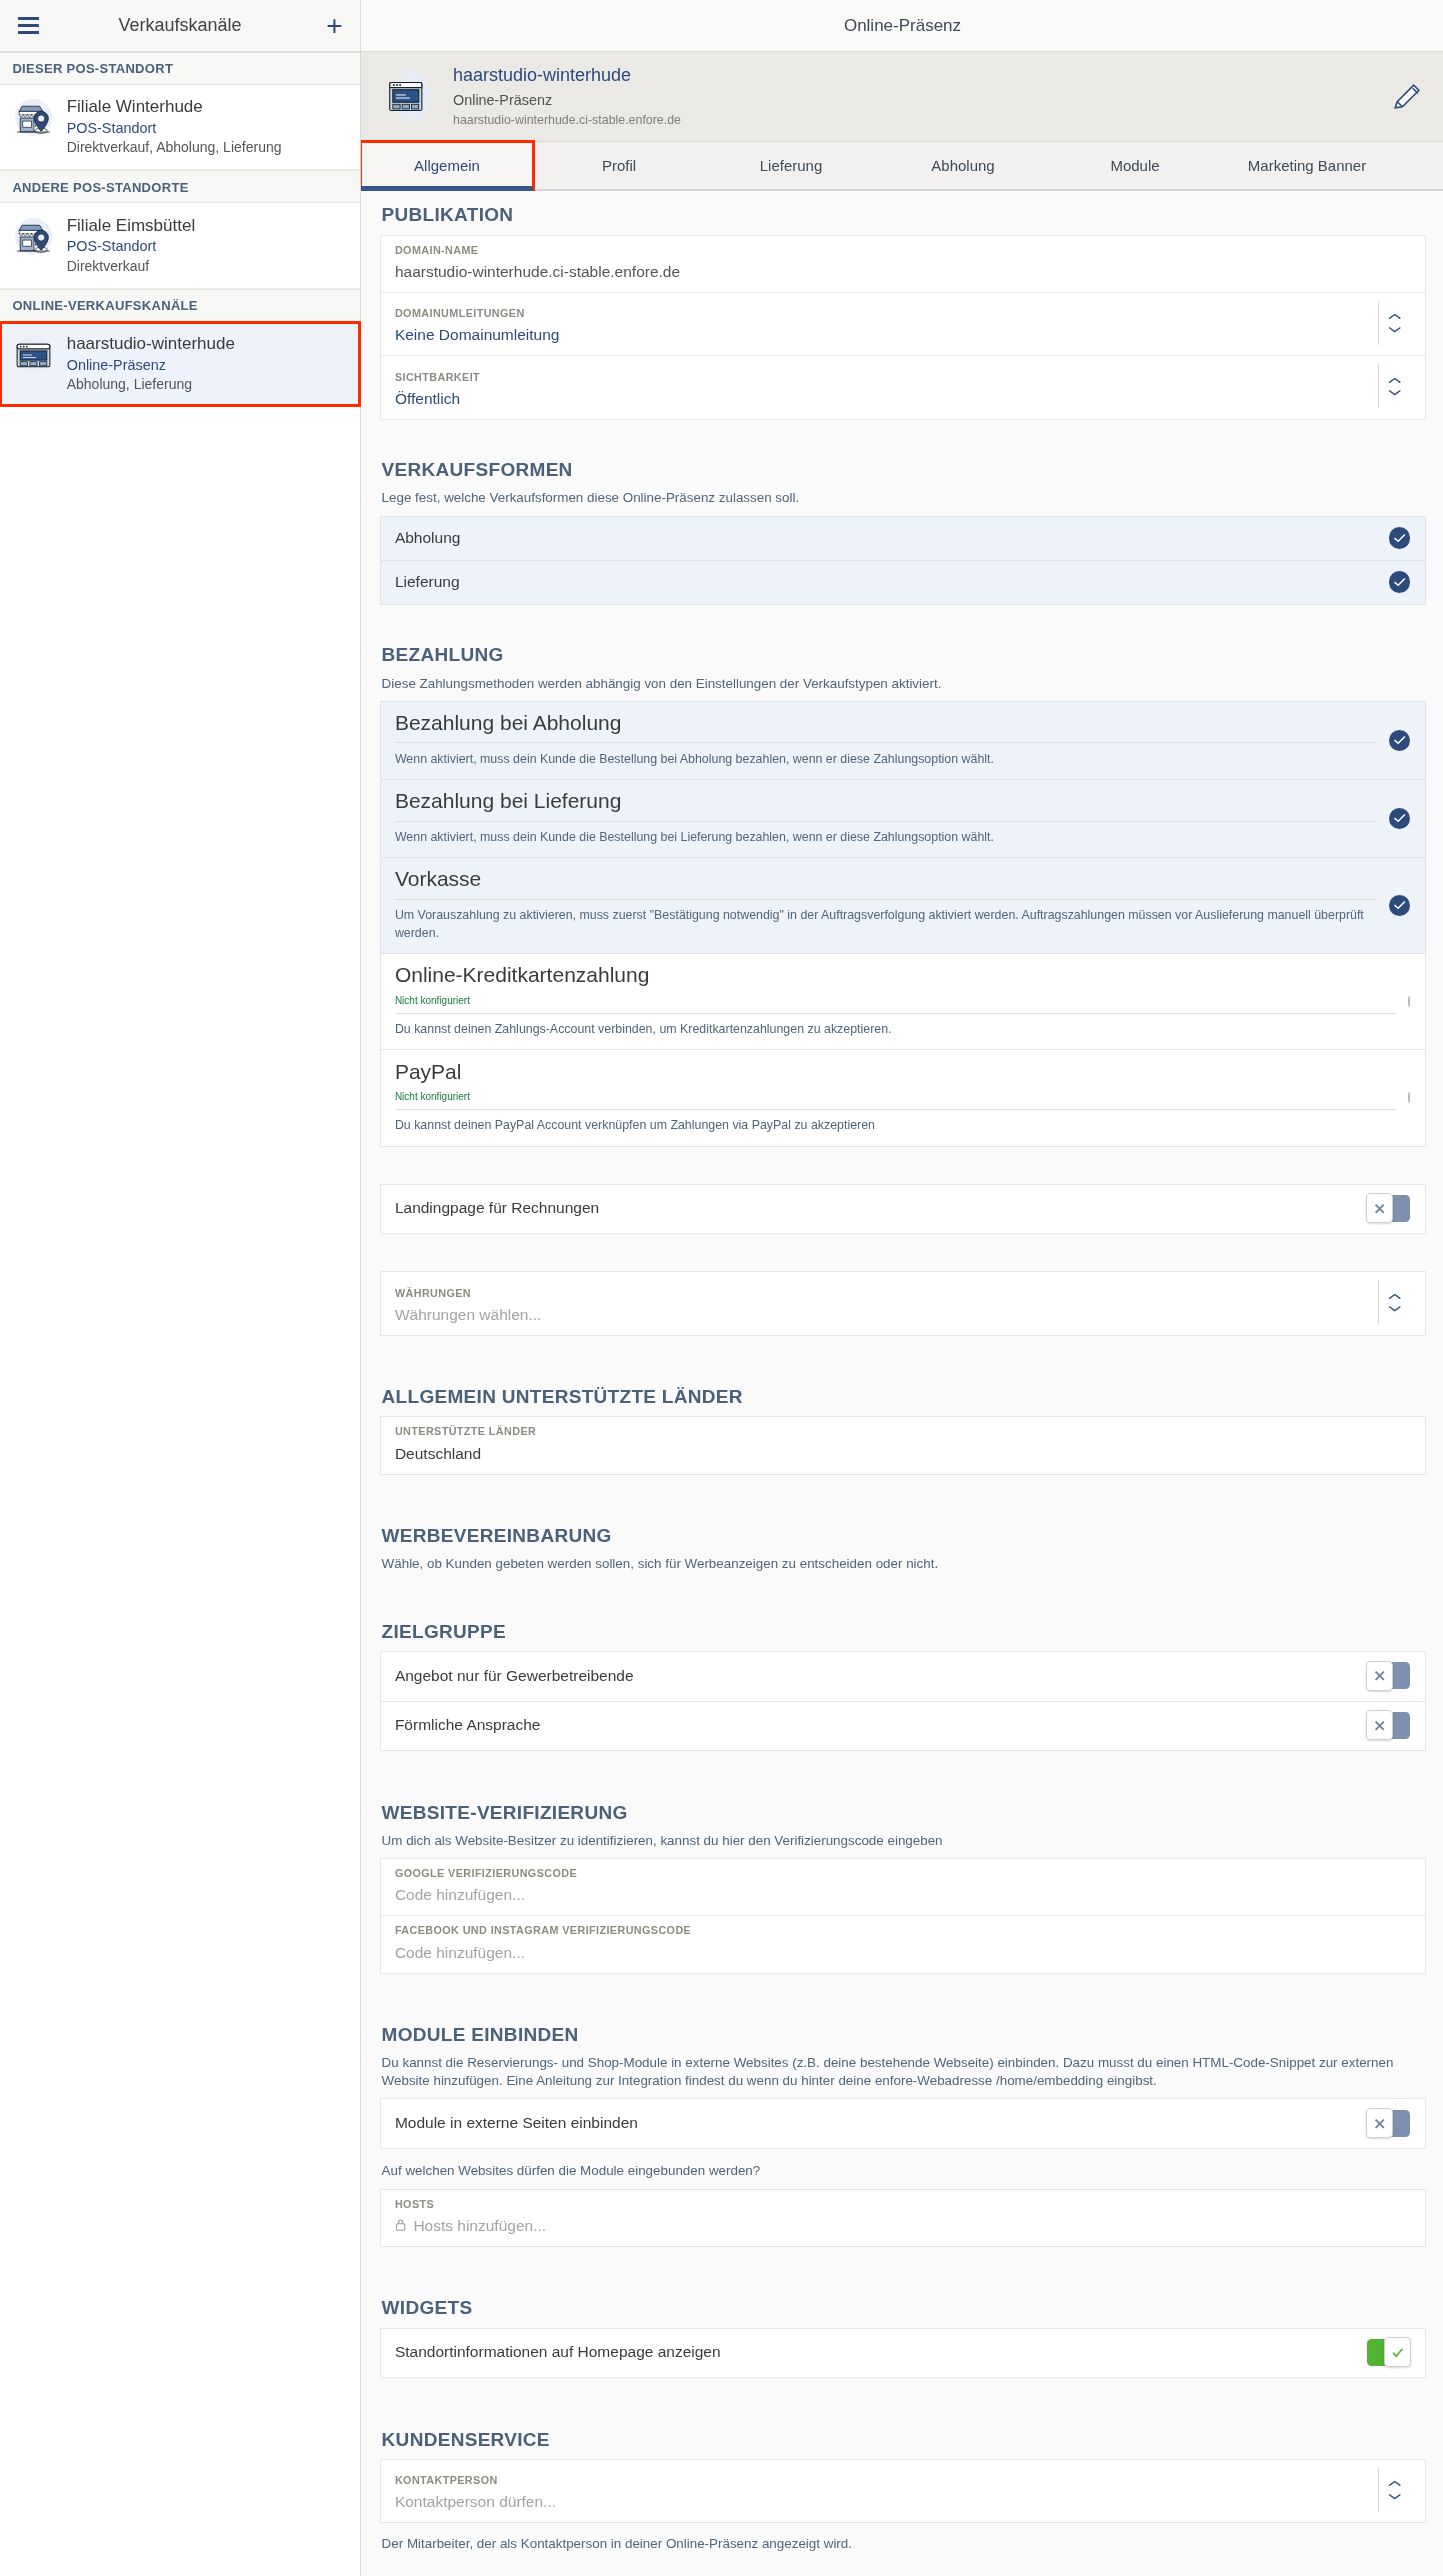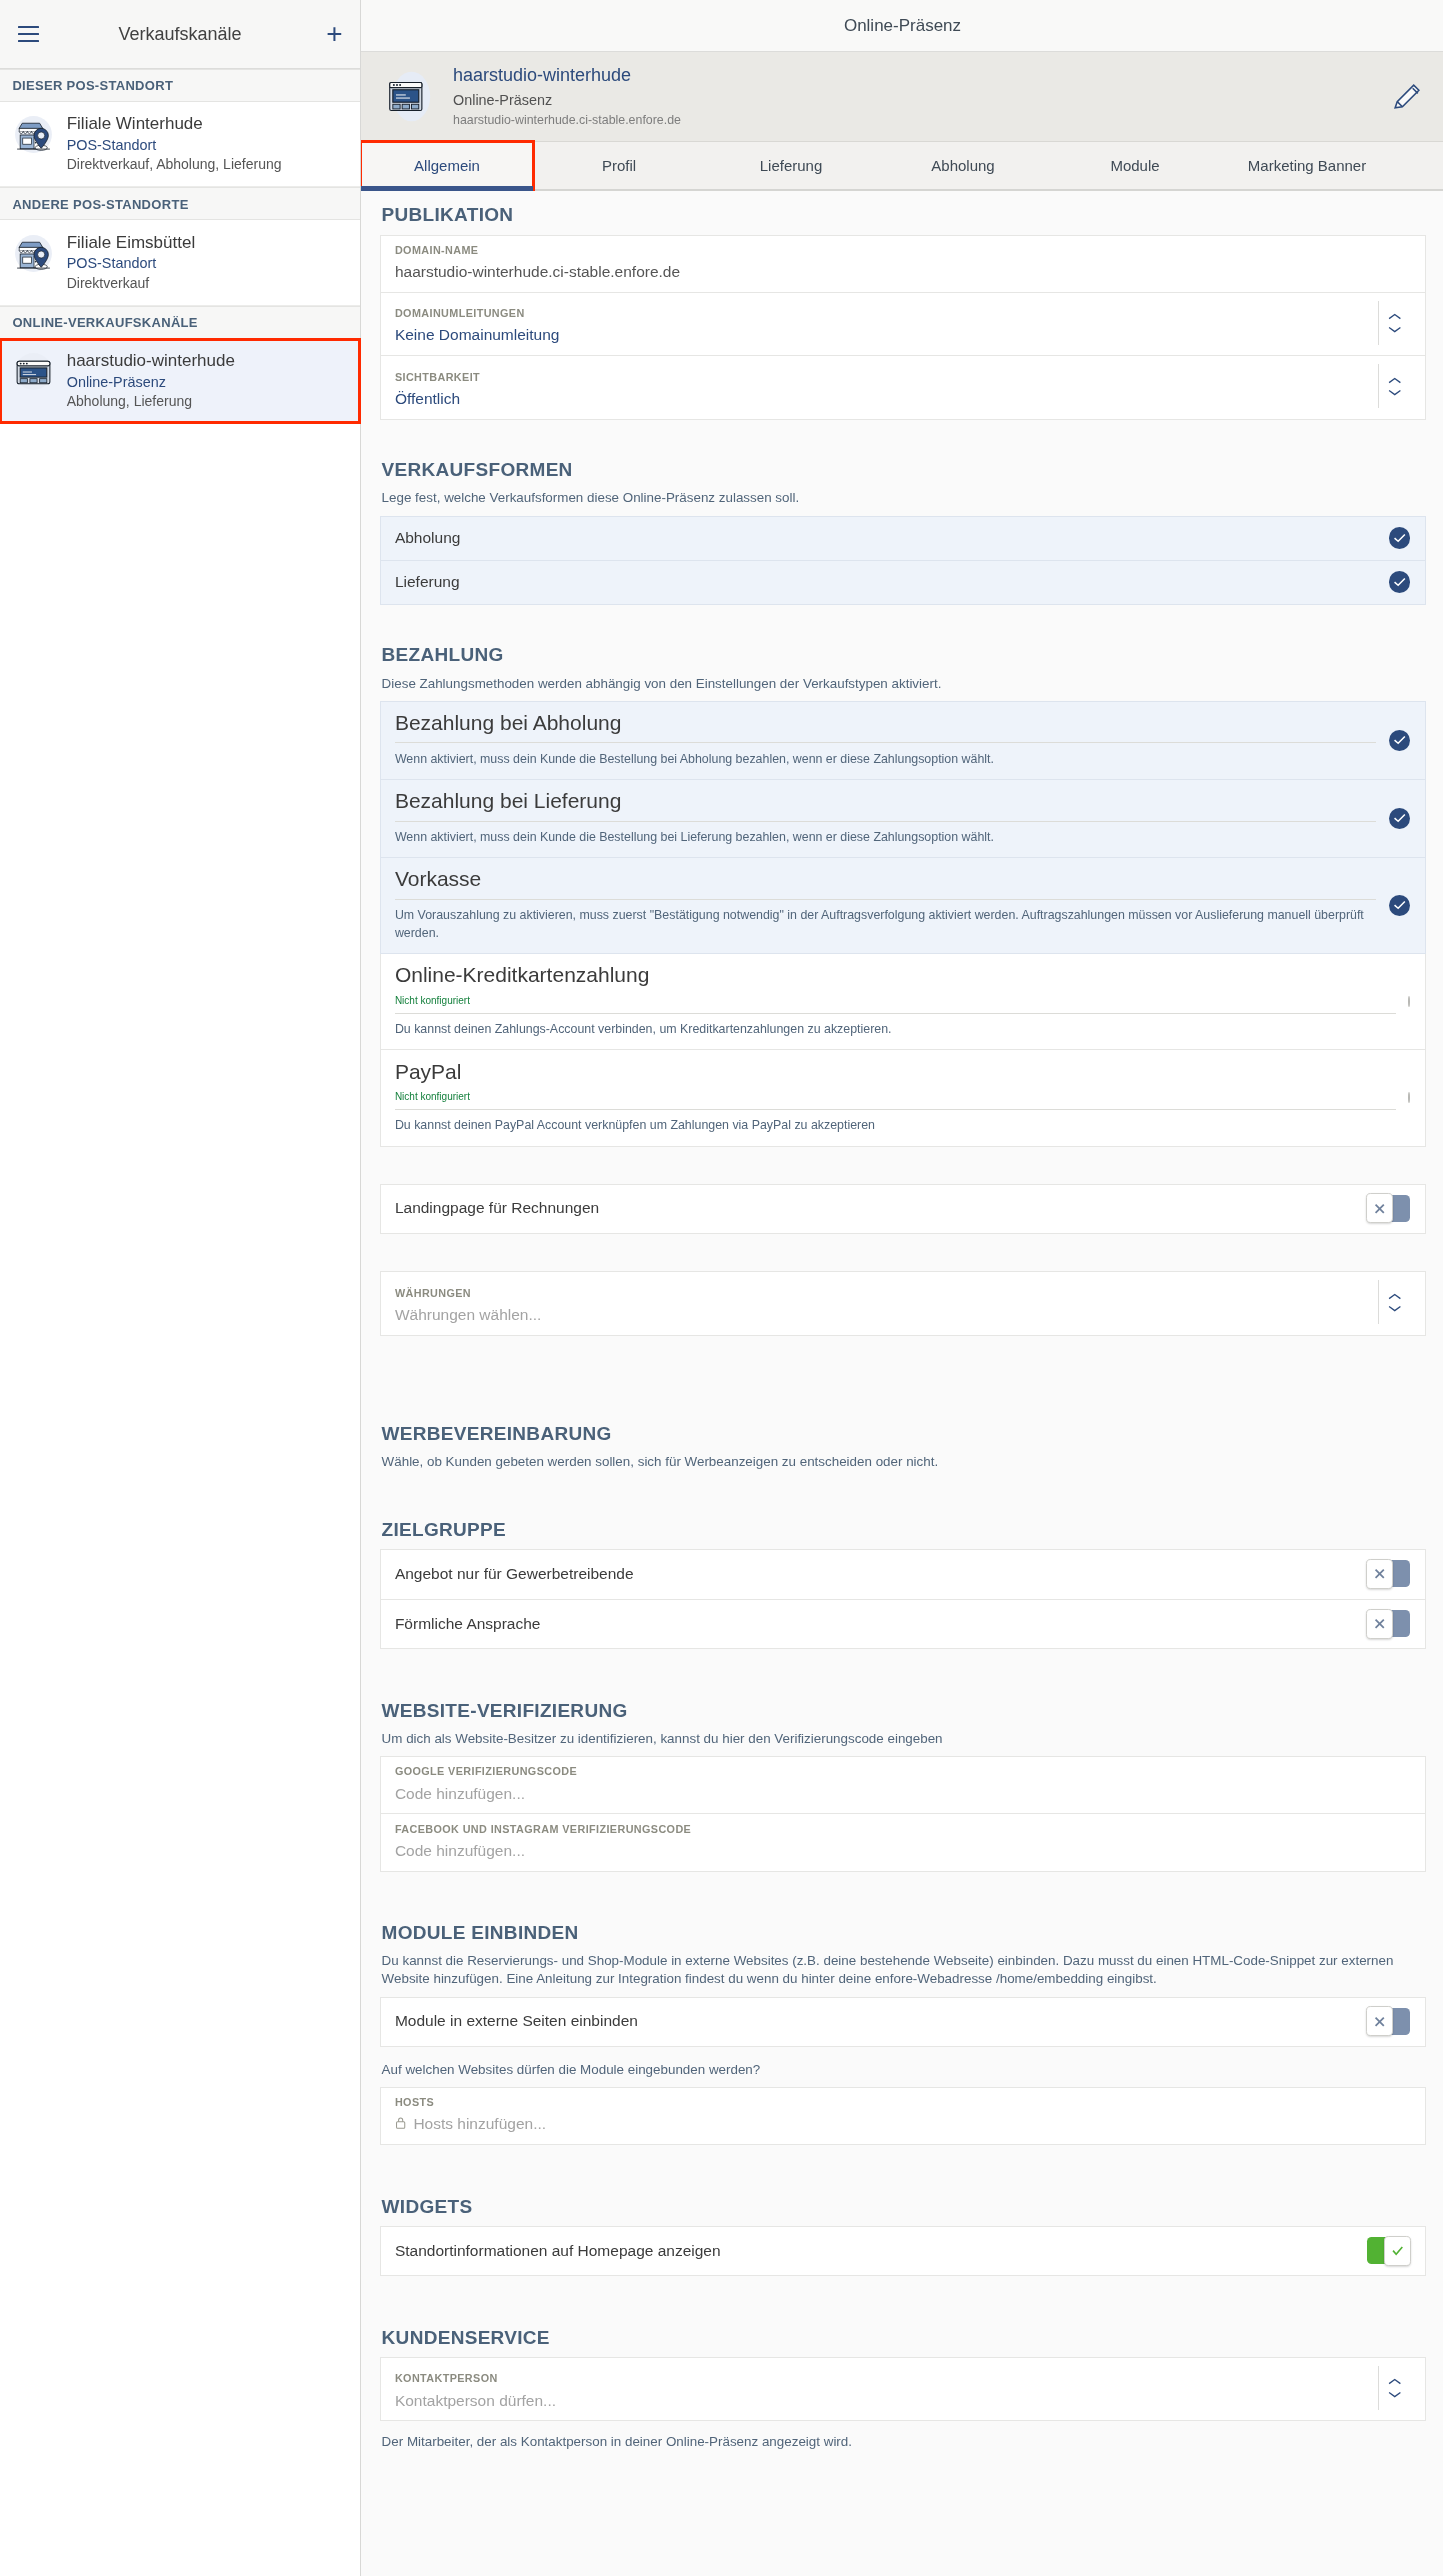--- a/index.html
+++ b/index.html
@@ -22,21 +22,21 @@
   .sidebar {
     width: 361px;
     height: 2846px;
     background: #ffffff;
     border-right: 1.5px solid #d8d8d6;
     display: flex;
     flex-direction: column;
     flex: 0 0 361px;
   }
   .sidebar-header {
-    height: 69px;
+    height: 52px;
     background: #f7f7f6;
     border-bottom: 1.5px solid #dcdcda;
     display: flex;
     align-items: center;
     padding: 0 17.5px;
     position: relative;
   }
   .hamburger {
     width: 21.6px; height: 16.5px;
     display: flex; flex-direction: column; justify-content: space-between;
@@ -627,20 +627,29 @@
               </svg>
             <svg width="15.5" height="7.2" viewBox="0 0 30 14">
                 <polyline points="4,3 15,11 26,3" fill="none" stroke="#2c4a7c" stroke-width="2.6"></polyline>
               </svg>
           </div>
         </div>
       </div>
 
       <div class="gap-lg"></div>
 
+      <div class="sec">
+        <div class="sec-title">ALLGEMEIN UNTERSTÜTZTE LÄNDER</div>
+        <div class="field">
+          <div class="field-main">
+            <div class="field-label">UNTERSTÜTZTE LÄNDER</div>
+            <div class="field-value strong">Deutschland</div>
+          </div>
+        </div>
+      </div>
 
       <div class="gap-lg"></div>
 
       <div class="sec">
         <div class="sec-title">WERBEVEREINBARUNG</div>
         <div class="sec-desc">Wähle, ob Kunden gebeten werden sollen, sich für Werbeanzeigen zu entscheiden oder nicht.</div>
       </div>
 
       <div class="gap-md"></div>
 

